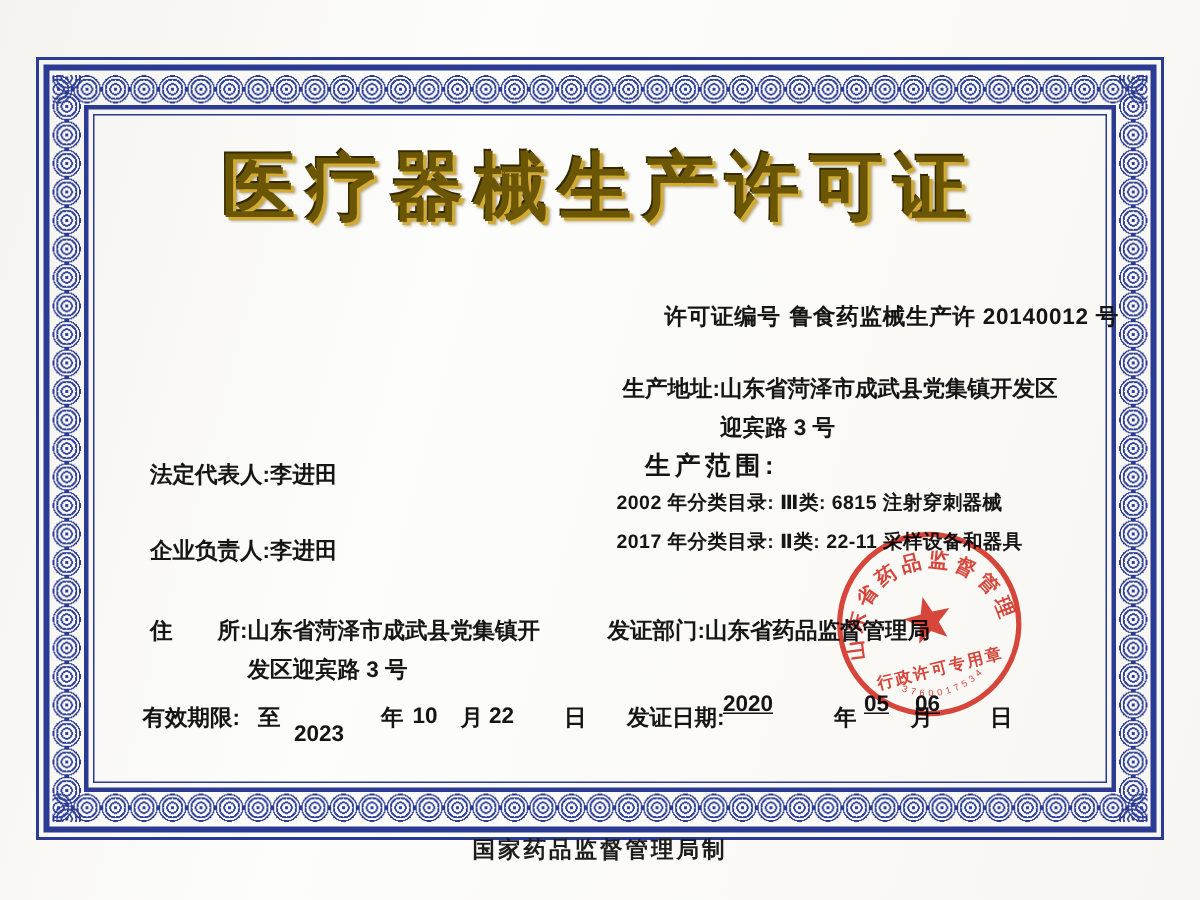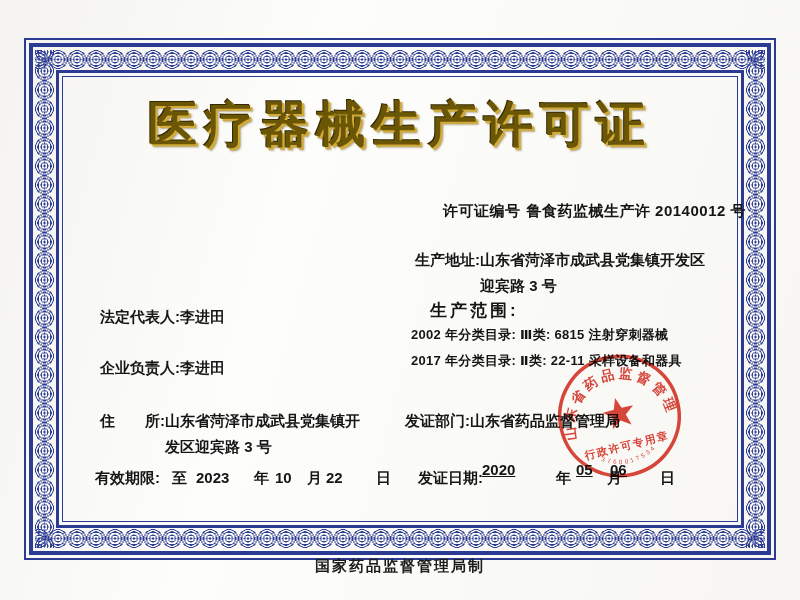--- a/index.html
+++ b/index.html
@@ -96,21 +96,21 @@
     <span class="val-wrap" style="width:202px;">山东省菏泽市成武县党集镇开发区迎宾路 3 号</span>
   </div>
 
   <div class="field" style="left:405px;top:408px;">
     <span class="lbl">发证部门:</span>
     <span>山东省药品监督管理局</span>
   </div>
 
   <span class="piece" style="left:95px;top:469px;">有效期限:</span>
   <span class="piece" style="left:172px;top:469px;">至</span>
-  <span class="piece" style="left:196px;top:469px;">2023</span>
+  <span class="piece" style="left:196px;top:481px;">2023</span>
   <span class="piece" style="left:254px;top:469px;">年</span>
   <span class="piece" style="left:275px;top:469px;">10</span>
   <span class="piece" style="left:307px;top:469px;">月</span>
   <span class="piece" style="left:326px;top:469px;">22</span>
   <span class="piece" style="left:376px;top:469px;">日</span>
 
   <span class="piece" style="left:418px;top:469px;">发证日期:</span>
   <span class="piece raised" style="left:482px;">2020</span>
   <span class="piece" style="left:556px;top:469px;">年</span>
   <span class="piece raised" style="left:576px;">05</span>

